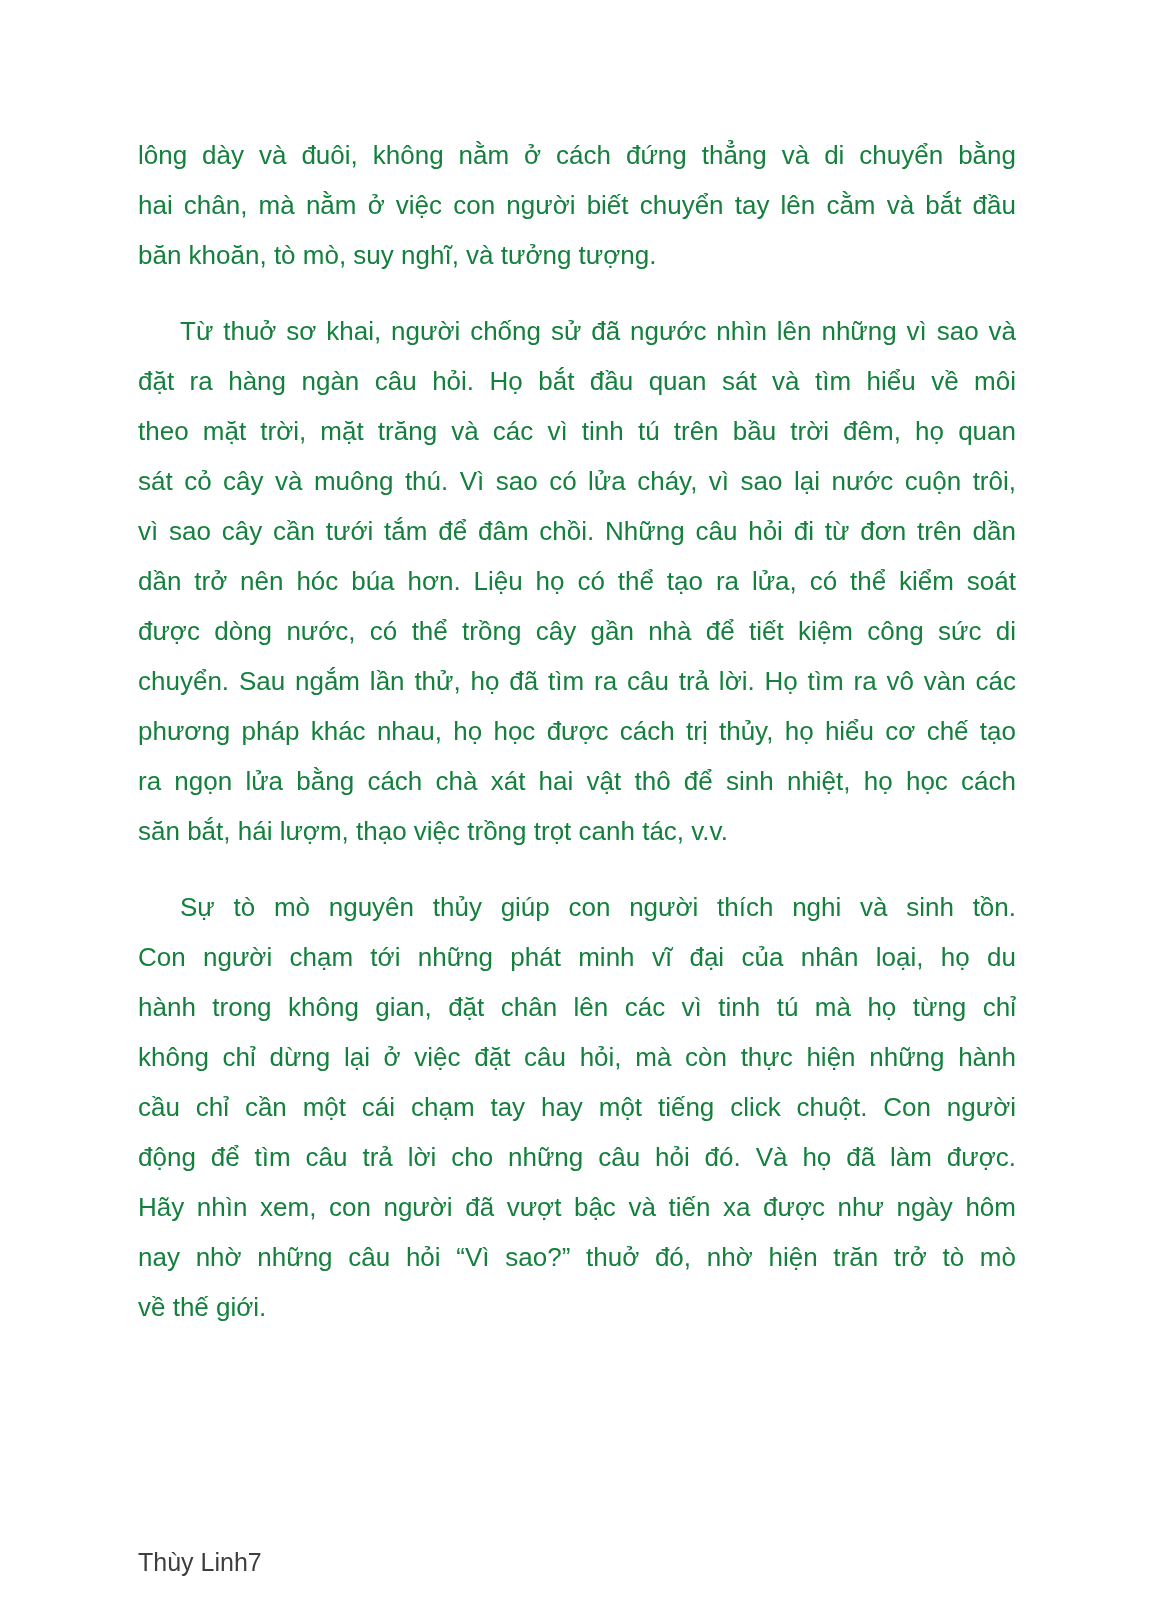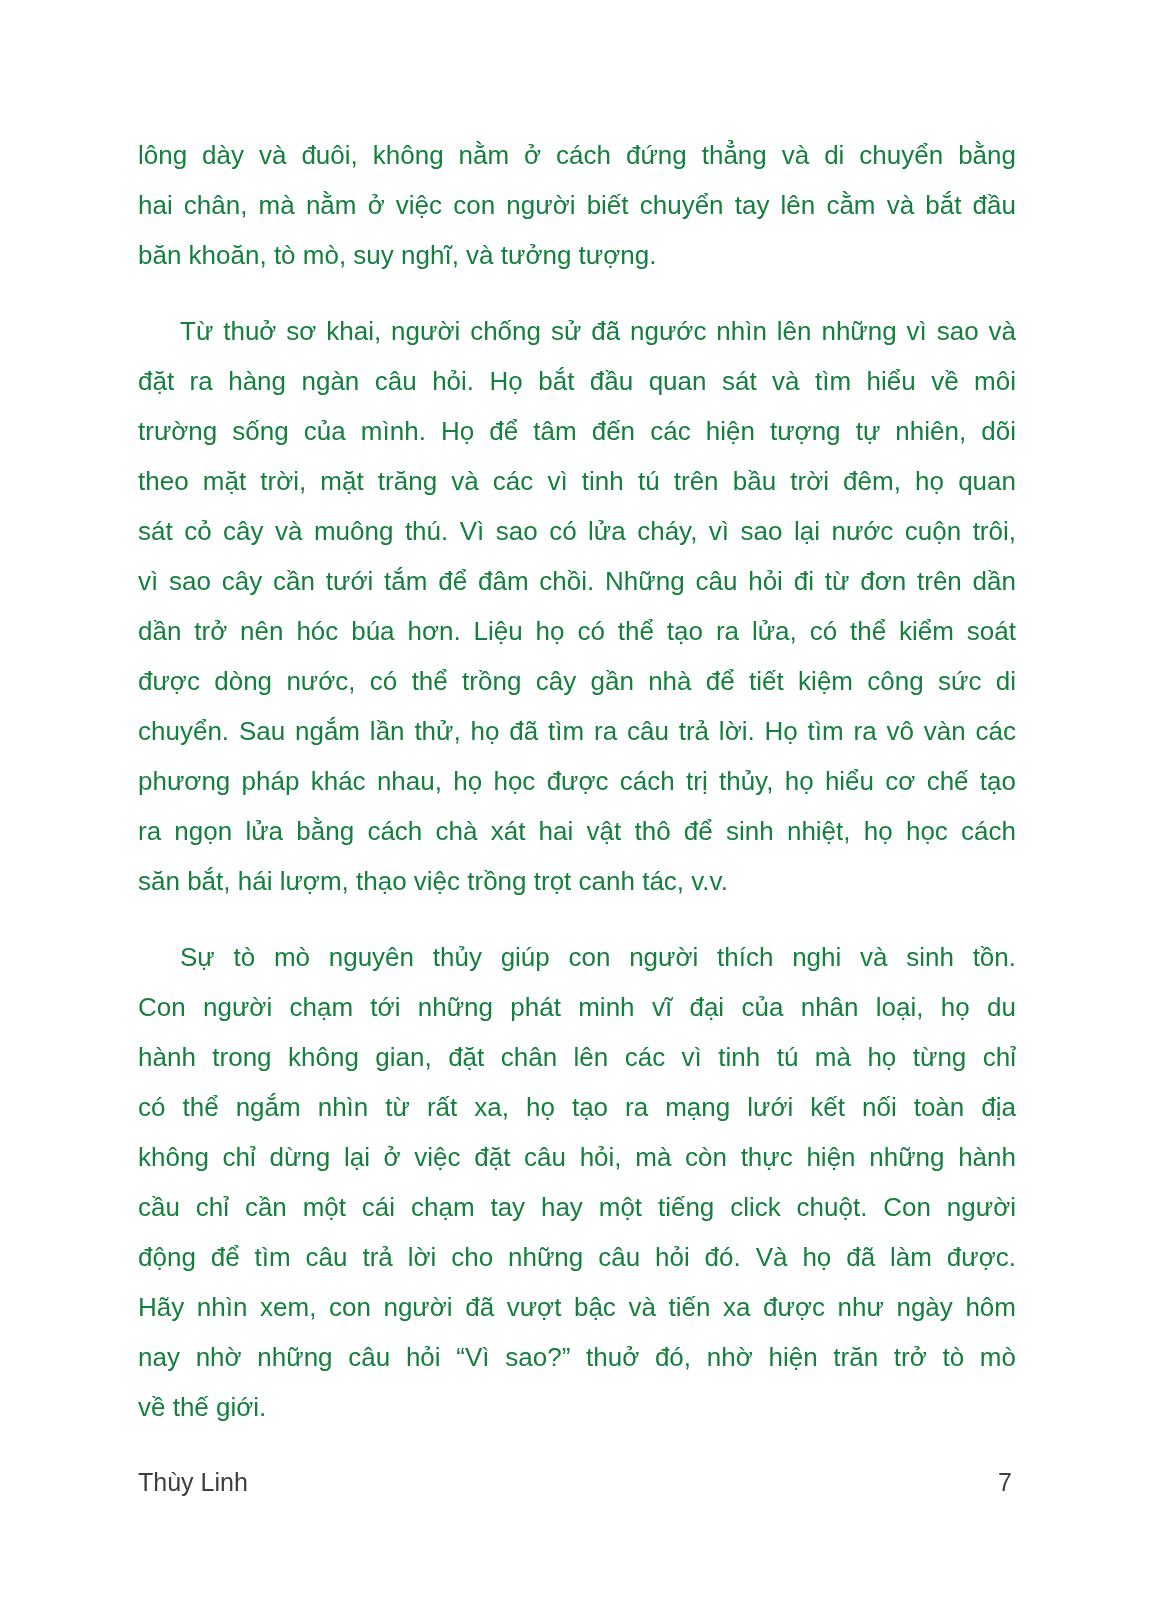--- a/index.html
+++ b/index.html
@@ -36,59 +36,56 @@
   }
   .line.justify {
     text-align-last: justify;
   }
   .line.indent {
     padding-left: 42px;
   }
   .footer {
     position: absolute;
     left: 138px;
-    top: 1468px;
+    top: 1548px;
     width: 874px;
     display: flex;
-    justify-content: space-between;
     align-items: baseline;
     font-size: 25px;
     color: #3e3e3e;
   }
 </style>
 </head>
 <body>
 
 <div class="page">
 
   <div class="content">
       <div class="paragraph">
         <div class="line justify">lông dày và đuôi, không nằm ở cách đứng thẳng và di chuyển bằng</div>
         <div class="line justify">hai chân, mà nằm ở việc con người biết chuyển tay lên cằm và bắt đầu</div>
         <div class="line">băn khoăn, tò mò, suy nghĩ, và tưởng tượng.</div>
       </div>
       <div class="paragraph">
         <div class="line justify indent">Từ thuở sơ khai, người chống sử đã ngước nhìn lên những vì sao và</div>
         <div class="line justify">đặt ra hàng ngàn câu hỏi. Họ bắt đầu quan sát và tìm hiểu về môi</div>
-        <div class="line justify">trường sống của mình. Họ để tâm đến các hiện tượng tự nhiên, dõi</div>
         <div class="line justify">theo mặt trời, mặt trăng và các vì tinh tú trên bầu trời đêm, họ quan</div>
         <div class="line justify">sát cỏ cây và muông thú. Vì sao có lửa cháy, vì sao lại nước cuộn trôi,</div>
         <div class="line justify">vì sao cây cần tưới tắm để đâm chồi. Những câu hỏi đi từ đơn trên dần</div>
         <div class="line justify">dần trở nên hóc búa hơn. Liệu họ có thể tạo ra lửa, có thể kiểm soát</div>
         <div class="line justify">được dòng nước, có thể trồng cây gần nhà để tiết kiệm công sức di</div>
         <div class="line justify">chuyển. Sau ngắm lần thử, họ đã tìm ra câu trả lời. Họ tìm ra vô vàn các</div>
         <div class="line justify">phương pháp khác nhau, họ học được cách trị thủy, họ hiểu cơ chế tạo</div>
         <div class="line justify">ra ngọn lửa bằng cách chà xát hai vật thô để sinh nhiệt, họ học cách</div>
         <div class="line">săn bắt, hái lượm, thạo việc trồng trọt canh tác, v.v.</div>
       </div>
       <div class="paragraph">
         <div class="line justify indent">Sự tò mò nguyên thủy giúp con người thích nghi và sinh tồn.</div>
         <div class="line justify">Con người chạm tới những phát minh vĩ đại của nhân loại, họ du</div>
         <div class="line justify">hành trong không gian, đặt chân lên các vì tinh tú mà họ từng chỉ</div>
-        <div class="line justify">có thể ngắm nhìn từ rất xa, họ tạo ra mạng lưới kết nối toàn địa</div>
         <div class="line justify">không chỉ dừng lại ở việc đặt câu hỏi, mà còn thực hiện những hành</div>
         <div class="line justify">cầu chỉ cần một cái chạm tay hay một tiếng click chuột. Con người</div>
         <div class="line justify">động để tìm câu trả lời cho những câu hỏi đó. Và họ đã làm được.</div>
         <div class="line justify">Hãy nhìn xem, con người đã vượt bậc và tiến xa được như ngày hôm</div>
         <div class="line justify">nay nhờ những câu hỏi “Vì sao?” thuở đó, nhờ hiện trăn trở tò mò</div>
         <div class="line">về thế giới.</div>
       </div>
     </div>
 
   <div class="footer">

